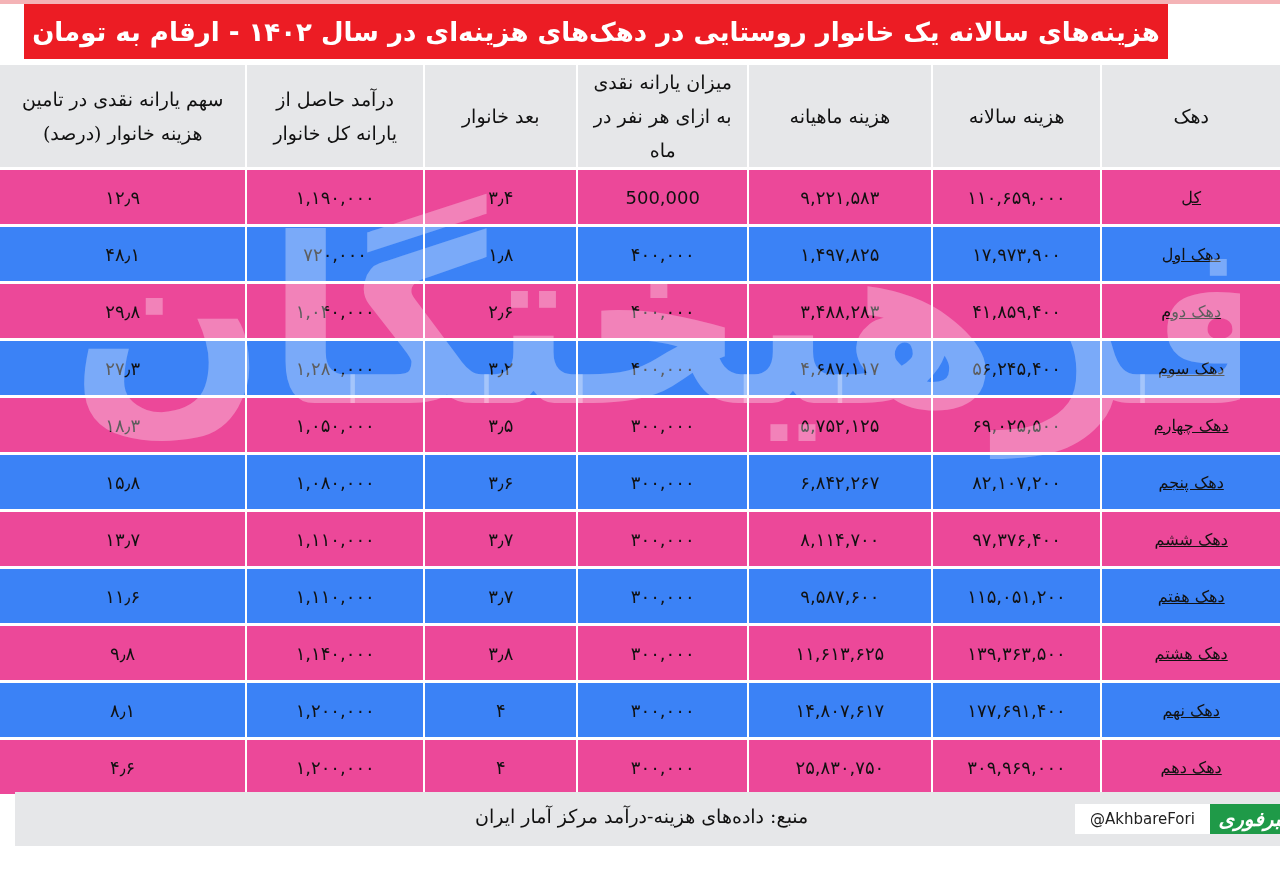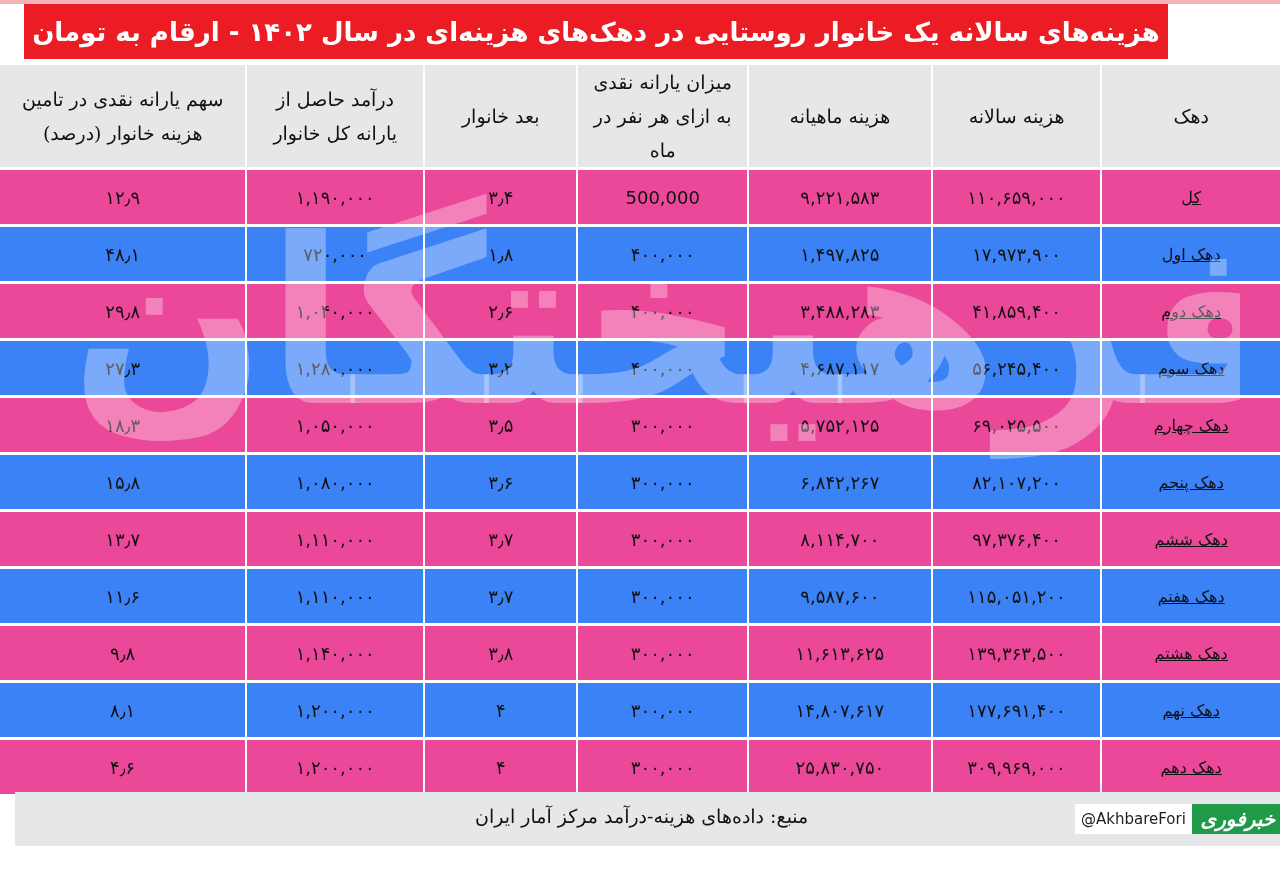--- a/index.html
+++ b/index.html
@@ -14,21 +14,21 @@
   td { height: 54px; font-size: 18px; font-family: "DejaVu Sans", sans-serif; }
   tr.dark td { background: #ec4899; }
   tr.light td { background: #3b82f6; }
   td.label { font-family: "DejaVu Serif", serif; font-size: 16px; text-decoration: underline; }
   .watermark { position: absolute; left: 60px; top: 180px; width: 1180px; height: 520px; pointer-events: none; overflow: hidden; text-align: center; }
   .wm1 { position: absolute; left: 10px; top: 10px; font-size: 230px; font-weight: bold; color: rgba(255,255,255,0.32); font-family: "DejaVu Sans", sans-serif; letter-spacing: 10px; white-space: nowrap; }
   .wm2 { position: absolute; left: 0px; top: 350px; font-size: 150px; font-weight: bold; color: rgba(255,255,255,0.35); font-family: "DejaVu Sans", sans-serif; letter-spacing: 8px; white-space: nowrap; }
   .footer { position: absolute; left: 0; top: 792px; width: 1280px; height: 54px; background: #e6e7e9; margin-left: 15px; }
   .source { position: absolute; left: 460px; top: 13px; font-size: 19px; direction: rtl; color: #111; font-family: "DejaVu Serif", serif; }
   .brand { position: absolute; left: 1060px; top: 12px; height: 30px; display: flex; align-items: stretch; }
-  .brand-handle { background: #ffffff; color: #222; font-size: 15px; padding: 0 6px; display: flex; align-items: center; font-family: "DejaVu Sans", sans-serif; }
+  .brand-handle { background: #ffffff; color: #222; font-size: 15px; padding: 0 15px; display: flex; align-items: center; font-family: "DejaVu Sans", sans-serif; }
   .brand-logo { background: #1f9a48; color: #ffffff; width: 92px; display: flex; align-items: center; justify-content: center; font-size: 20px; font-weight: bold; font-style: italic; font-family: "DejaVu Serif", serif; }
 </style>
 </head>
 <body>
 
 <div class="top-rule"></div>
 <div class="title-bar">
   <span>هزینه‌های سالانه یک خانوار روستایی در دهک‌های هزینه‌ای در سال ۱۴۰۲ - ارقام به تومان</span>
 </div>
 

